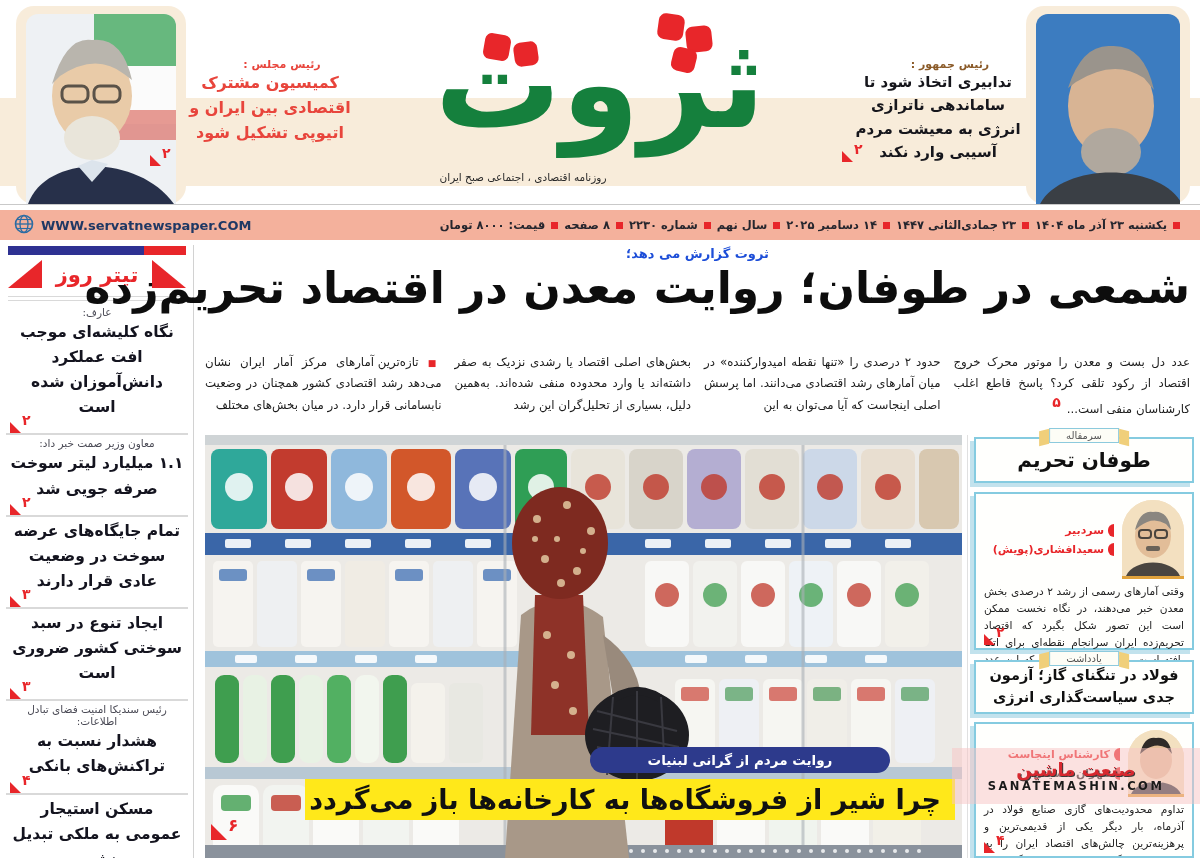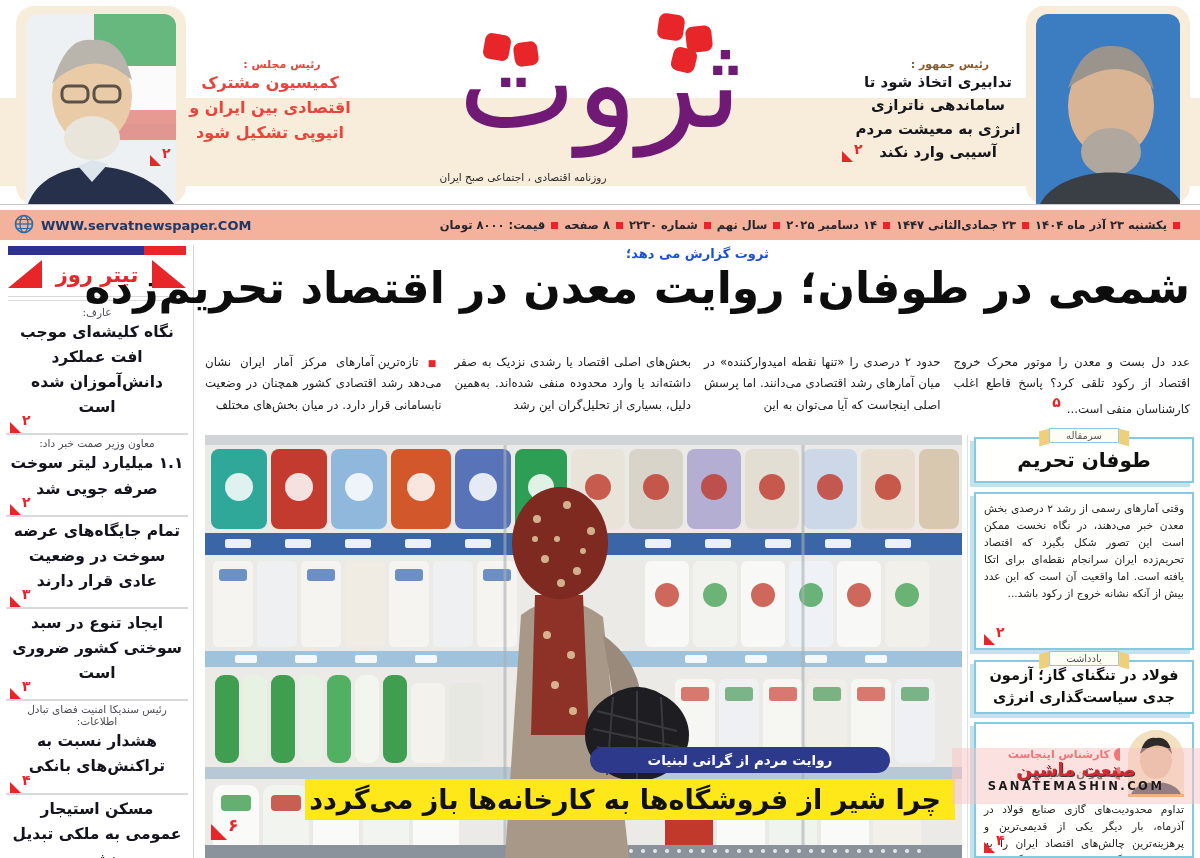--- a/index.html
+++ b/index.html
@@ -10,21 +10,21 @@
   
   .cream-band{left:0;top:98px;width:1200px;height:88px;background:#f8ecda;}
   .photo-panel{top:6px;width:170px;height:198px;background:#f8ecda;border-radius:18px;}
   .photo-panel .pic{position:absolute;left:10px;top:8px;right:10px;bottom:0;
        border-radius:12px 12px 0 0;overflow:hidden;}
   .mh-kicker{font-size:11px;color:#e8453c;font-weight:bold;text-align:center;padding-left:24px;}
   .mh-head{font-weight:bold;text-align:center;line-height:1.55;}
   .mh-head.red{color:#e8453c;font-size:16px;}
   .mh-head.blk{color:#16161c;font-size:15px;}
   .logo-wrap{left:400px;top:8px;width:400px;height:195px;text-align:center;}
-  .logo-text{font-size:126px;font-weight:400;color:#701a75;line-height:1.2;letter-spacing:-4px;text-align:center;}
+  .logo-text{font-size:126px;font-weight:700;color:#15803d;line-height:1.2;letter-spacing:-4px;text-align:center;}
   .logo-dot{position:absolute;background:#e8262a;border-radius:7px;}
   .tagline{position:absolute;left:18px;top:152px;width:210px;font-size:10.5px;color:#2a2a2a;text-align:center;margin-top:11px;}
   .hairline{left:0;top:204px;width:1200px;height:0;border-top:1px solid #c9c9c9;}
   
   .datebar{left:0;top:210px;width:1200px;height:30px;background:#f4b19c;
        display:flex;align-items:center;justify-content:space-between;box-sizing:border-box;padding:0 14px;}
   .site{display:flex;align-items:center;gap:7px;font-weight:bold;font-size:13px;color:#1f3864;}
   .dates{display:flex;align-items:center;direction:rtl;font-size:11.5px;font-weight:bold;color:#26262e;}
   .d-sq{display:inline-block;width:7px;height:7px;background:#e8262a;margin:0 6px;}
   
@@ -501,20 +501,43 @@
     <span class="m-tri"></span>
     <span class="m-num">۶</span>
   </span>
 </div>
 
 <div class="abs box ed-title-box">
   <div class="tab">سرمقاله</div>
   <div class="ed-title rtl">طوفان تحریم</div>
 </div>
 <div class="abs box ed-body-box">
+  <div class="auth">
+    <div class="arch" style="width:62px;height:76px;">
+      <svg width="62" height="76" viewBox="0 0 62 76">
+        <rect width="62" height="76" fill="#f3e0c0"></rect>
+        <ellipse cx="31" cy="36" rx="18" ry="22" fill="#e2bd98"></ellipse>
+        <path d="M13,30 Q18,10 31,12 Q46,10 49,30 L44,24 Q31,16 18,26 Z" fill="#8a8680"></path>
+        <rect x="17" y="30" width="12" height="8" rx="3" fill="none" stroke="#4a443e" stroke-width="2"></rect>
+        <rect x="33" y="30" width="12" height="8" rx="3" fill="none" stroke="#4a443e" stroke-width="2"></rect>
+        <rect x="24" y="46" width="14" height="5" rx="2" fill="#6a6258"></rect>
+        <path d="M4,76 C12,58 50,58 58,76 Z" fill="#4a4540"></path>
+      </svg>
+    </div>
+    <div class="auth-labels">
+      <div class="auth-line">
+          <span class="cres"></span>
+          <span class="role">سردبیر</span>
+        </div>
+      <div class="auth-line">
+          <span class="cres"></span>
+          <span class="aname">سعیدافشاری(پویش)</span>
+        </div>
+    </div>
+  </div>
   <div class="small-body">وقتی آمارهای رسمی از رشد ۲ درصدی بخش معدن خبر می‌دهند، در نگاه نخست ممکن است این تصور شکل بگیرد که اقتصاد تحریم‌زده ایران سرانجام نقطه‌ای برای اتکا یافته است. اما واقعیت آن است که این عدد بیش از آنکه نشانه خروج از رکود باشد...</div>
   <span class="marker bx-marker">
     <span class="m-tri"></span>
     <span class="m-num">۲</span>
   </span>
 </div>
 
 <div class="abs box nt-title-box">
   <div class="tab">یادداشت</div>
   <div class="nt-title">فولاد در تنگنای گاز؛ آزمون جدی سیاست‌گذاری انرژی</div>

